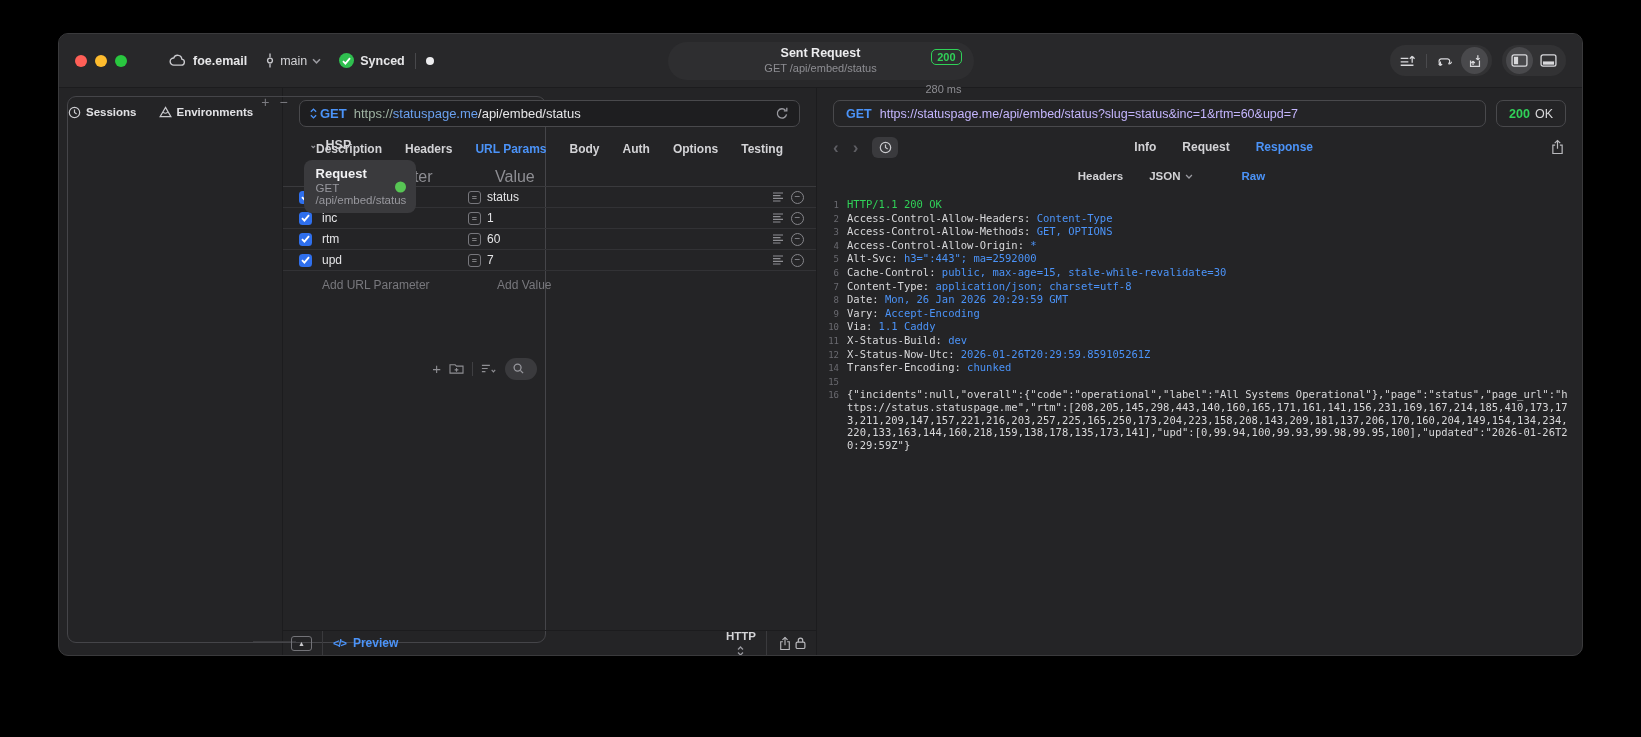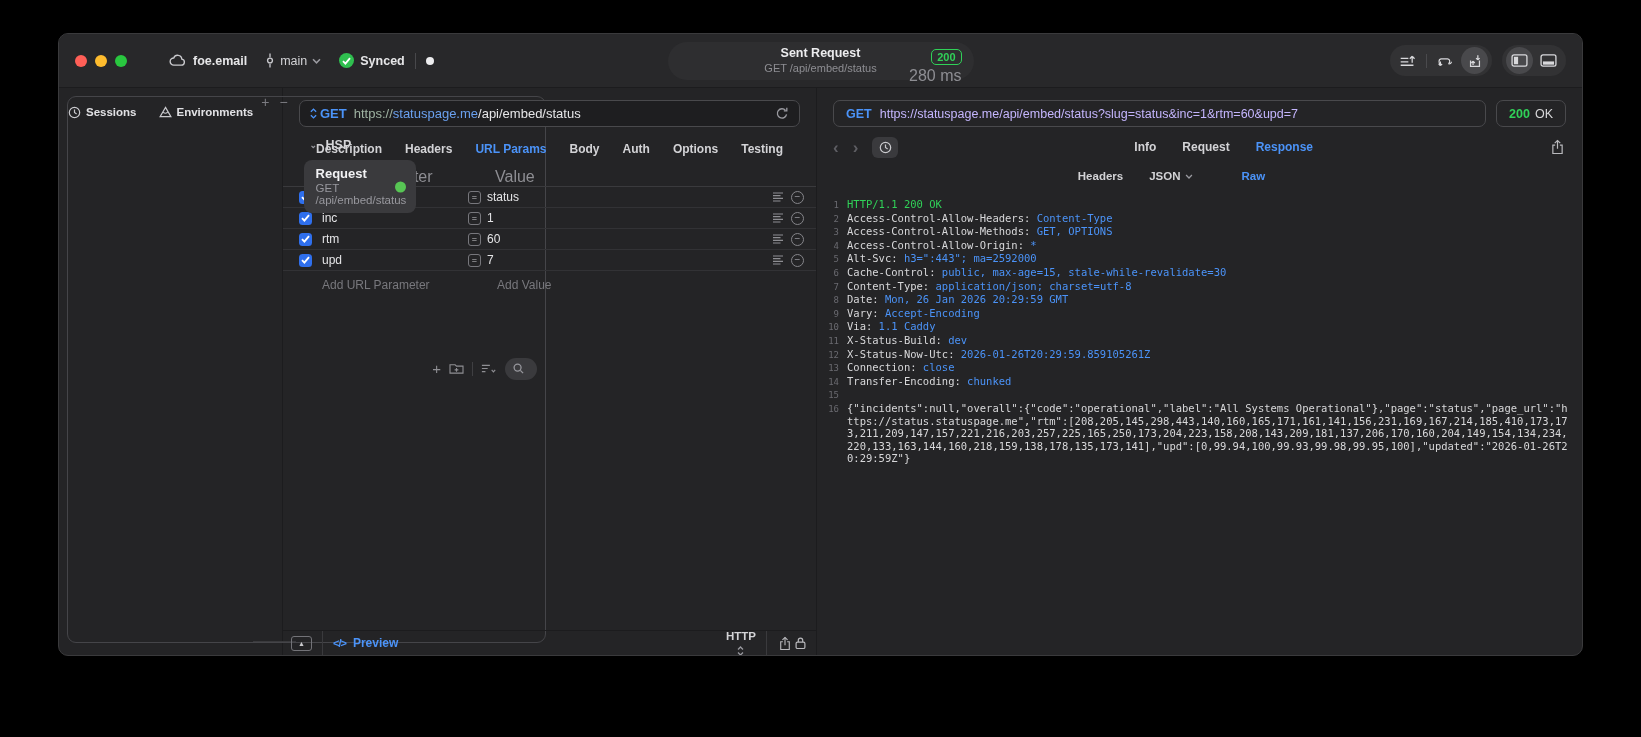--- a/index.html
+++ b/index.html
@@ -23,21 +23,21 @@
   .sync-check { width:15px; height:15px; border-radius:50%; background:#2fbf4f; display:flex; align-items:center; justify-content:center; }
   .tb-divider { width:1px; height:16px; background:#48484b; margin:0 10px; }
   .tb-dot { width:8px; height:8px; border-radius:50%; background:#ececee; }
 
   .center-pill { position:absolute; left:50%; top:8px; transform:translateX(-50%); width:306px; height:38px; background:#2e2e30; border-radius:19px; display:flex; align-items:center; justify-content:center; }
   .cp-text { text-align:center; line-height:1.25; }
   .cp-title { font-size:12.5px; font-weight:700; color:#ececee; }
   .cp-sub { font-size:11px; color:#8e8e93; }
   .cp-right { position:absolute; right:12px; top:5px; text-align:right; }
   .cp-badge { display:inline-block; font-size:11px; font-weight:600; color:#30d158; border:1px solid #30d158; border-radius:5px; padding:0 5px; line-height:14px; }
-  .cp-ms { font-size:16px; color:#8e8e93; margin-top:2px; }
+  .cp-ms { font-size:11px; color:#8e8e93; margin-top:18px; }
 
   .tb-right { margin-left:auto; display:flex; align-items:center; gap:10px; }
   .icon-pill { background:#323234; border-radius:16px; height:31px; display:flex; align-items:center; padding:0 4px; gap:2px; }
   .icon-btn { width:27px; height:27px; display:flex; align-items:center; justify-content:center; color:#d8d8db; border-radius:50%; }
   .icon-btn.circled { background:#49494c; }
   .pill-div { width:1px; height:14px; background:#4a4a4d; margin:0 3px; }
 
   
   .content { flex:1; display:flex; min-height:0; }
 
@@ -541,24 +541,20 @@
           </div>
           <div class="rline">
             <span class="lnum">11</span>
             <span class="ltext"><span class="tok-w">X-Status-Build: </span><span class="tok-b">dev</span></span>
           </div>
           <div class="rline">
             <span class="lnum">12</span>
             <span class="ltext"><span class="tok-w">X-Status-Now-Utc: </span><span class="tok-b">2026-01-26T20:29:59.859105261Z</span></span>
           </div>
           <div class="rline">
-            <span class="lnum">13</span>
-            <span class="ltext"><span class="tok-w">Connection: </span><span class="tok-b">close</span></span>
-          </div>
-          <div class="rline">
             <span class="lnum">14</span>
             <span class="ltext"><span class="tok-w">Transfer-Encoding: </span><span class="tok-b">chunked</span></span>
           </div>
           <div class="rline">
             <span class="lnum">15</span>
             <span class="ltext"><span class="tok-w"></span></span>
           </div>
           <div class="rline">
             <span class="lnum">16</span>
             <span class="ltext"><span class="tok-w">{"incidents":null,"overall":{"code":"operational","label":"All Systems Operational"},"page":"status","page_url":"https://status.statuspage.me","rtm":[208,205,145,298,443,140,160,165,171,161,141,156,231,169,167,214,185,410,173,173,211,209,147,157,221,216,203,257,225,165,250,173,204,223,158,208,143,209,181,137,206,170,160,204,149,154,134,234,220,133,163,144,160,218,159,138,178,135,173,141],"upd":[0,99.94,100,99.93,99.98,99.95,100],"updated":"2026-01-26T20:29:59Z"}</span></span>

